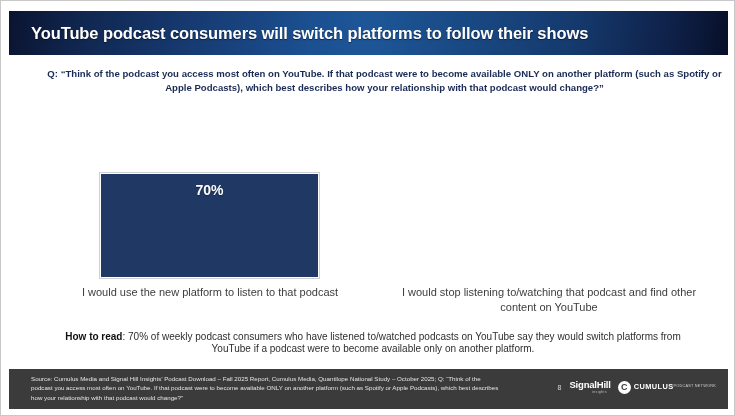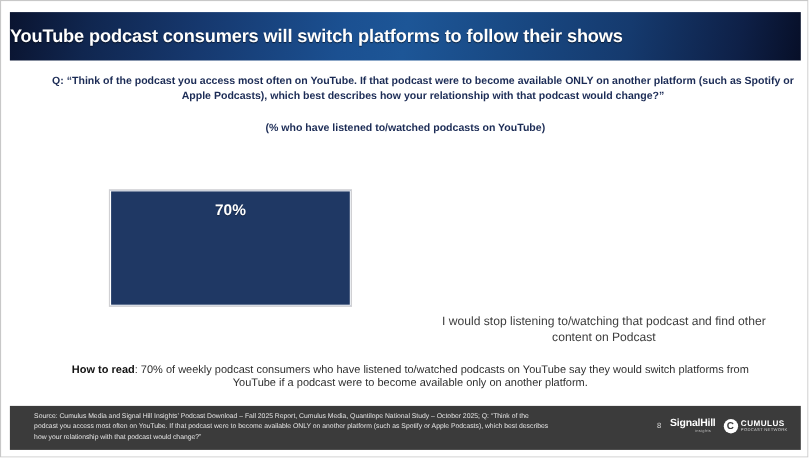--- a/index.html
+++ b/index.html
@@ -33,20 +33,21 @@
                 #10264f 10%,
                 #16386e 24%,
                 #1b5091 42%,
                 #1d5697 50%,
                 #194a85 62%,
                 #153a6e 78%,
                 #0e2047 92%,
                 #070f28 100%);
     display: flex;
     align-items: center;
+    padding-left: 22px;
   }
   #title-text {
     color: #ffffff;
     font-size: 16.5px;
     font-weight: bold;
     letter-spacing: -0.1px;
     text-shadow: 0 1px 1px rgba(0,0,0,0.55);
     white-space: nowrap;
   }
 
@@ -199,48 +200,48 @@
     border-radius: 50%;
     background: #ffffff;
     display: flex; align-items: center; justify-content: center;
   }
   .cumulus-mark span {
     color: #3b3b3b;
     font-size: 9px;
     font-weight: bold;
     line-height: 1;
   }
-  .cumulus-text { display: flex; flex-direction: column; line-height: 1; }
+  .cumulus-text { display: flex; line-height: 1; }
   .cumulus-text .cu-main {
     color: #ffffff; font-size: 7.4px; font-weight: bold; letter-spacing: 0.4px;
   }
   .cumulus-text .cu-sub {
     color: #cfcfcf; font-size: 3.8px; letter-spacing: 0.25px; margin-top: 1.5px;
   }
 </style>
 </head>
 <body>
 
 <div id="slide">
 
   <div id="title-banner">
     <div id="title-text">YouTube podcast consumers will switch platforms to follow their shows</div>
   </div>
 
   <div id="question-block">Q: “Think of the podcast you access most often on YouTube. If that podcast were to become available ONLY on another platform (such as Spotify or Apple Podcasts),  which best describes how your relationship with that podcast would change?”</div>
-  <div id="question-sub">(% who have listened to/watched podcasts on YouTube)</div>
 
   <div id="chart-area">
 
     <div id="bar-primary" class="bar">
       <span class="bar-value">70%</span>
     </div>
 
 
-    <div id="cat-label-2" class="cat-label">I would stop listening to/watching that podcast and find other content on Podcast</div>
+    <div id="cat-label-1" class="cat-label">I would use the new platform to listen to that podcast</div>
+    <div id="cat-label-2" class="cat-label">I would stop listening to/watching that podcast and find other content on YouTube</div>
   </div>
 
   <div id="how-to-read">
     <b>How to read</b><span>: 70% of weekly podcast consumers who have listened to/watched podcasts on YouTube say they would switch platforms from YouTube if a podcast were to become available only on another platform.</span>
   </div>
 
   <div id="footer">
     <div id="footer-source">Source: Cumulus Media and Signal Hill Insights’ Podcast Download – Fall 2025 Report, Cumulus Media, Quantilope National Study – October 2025; Q:  “Think of the podcast you access most often on YouTube. If that podcast were to become available ONLY on another platform (such as Spotify or Apple Podcasts),  which best describes how your relationship with that podcast would change?”</div>
 
     <div id="footer-brand">

